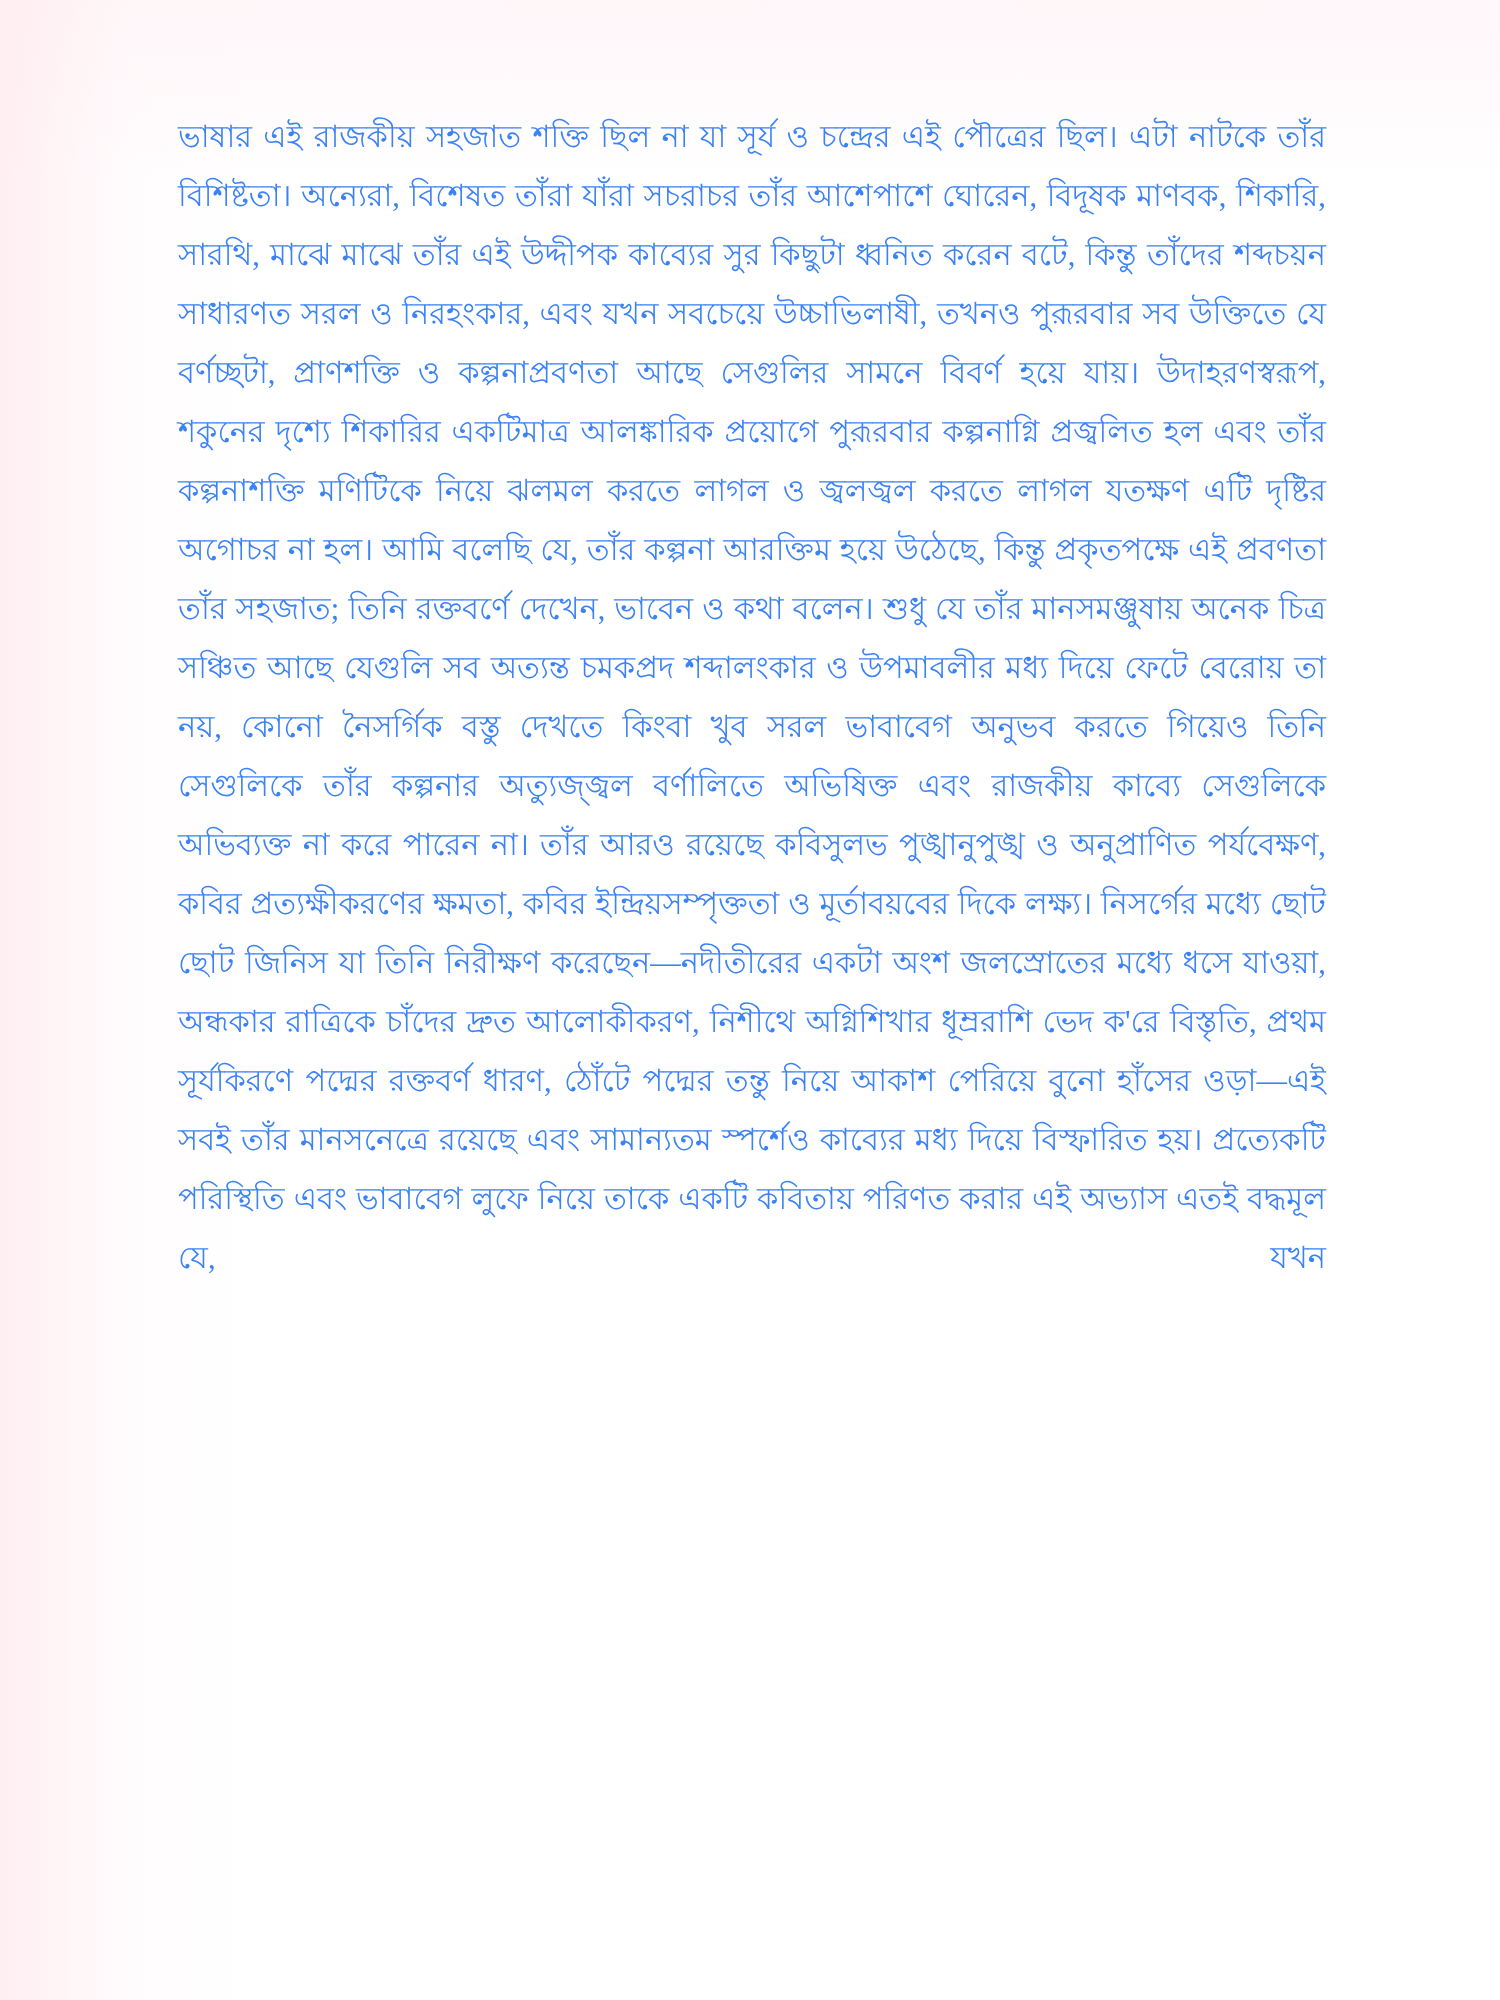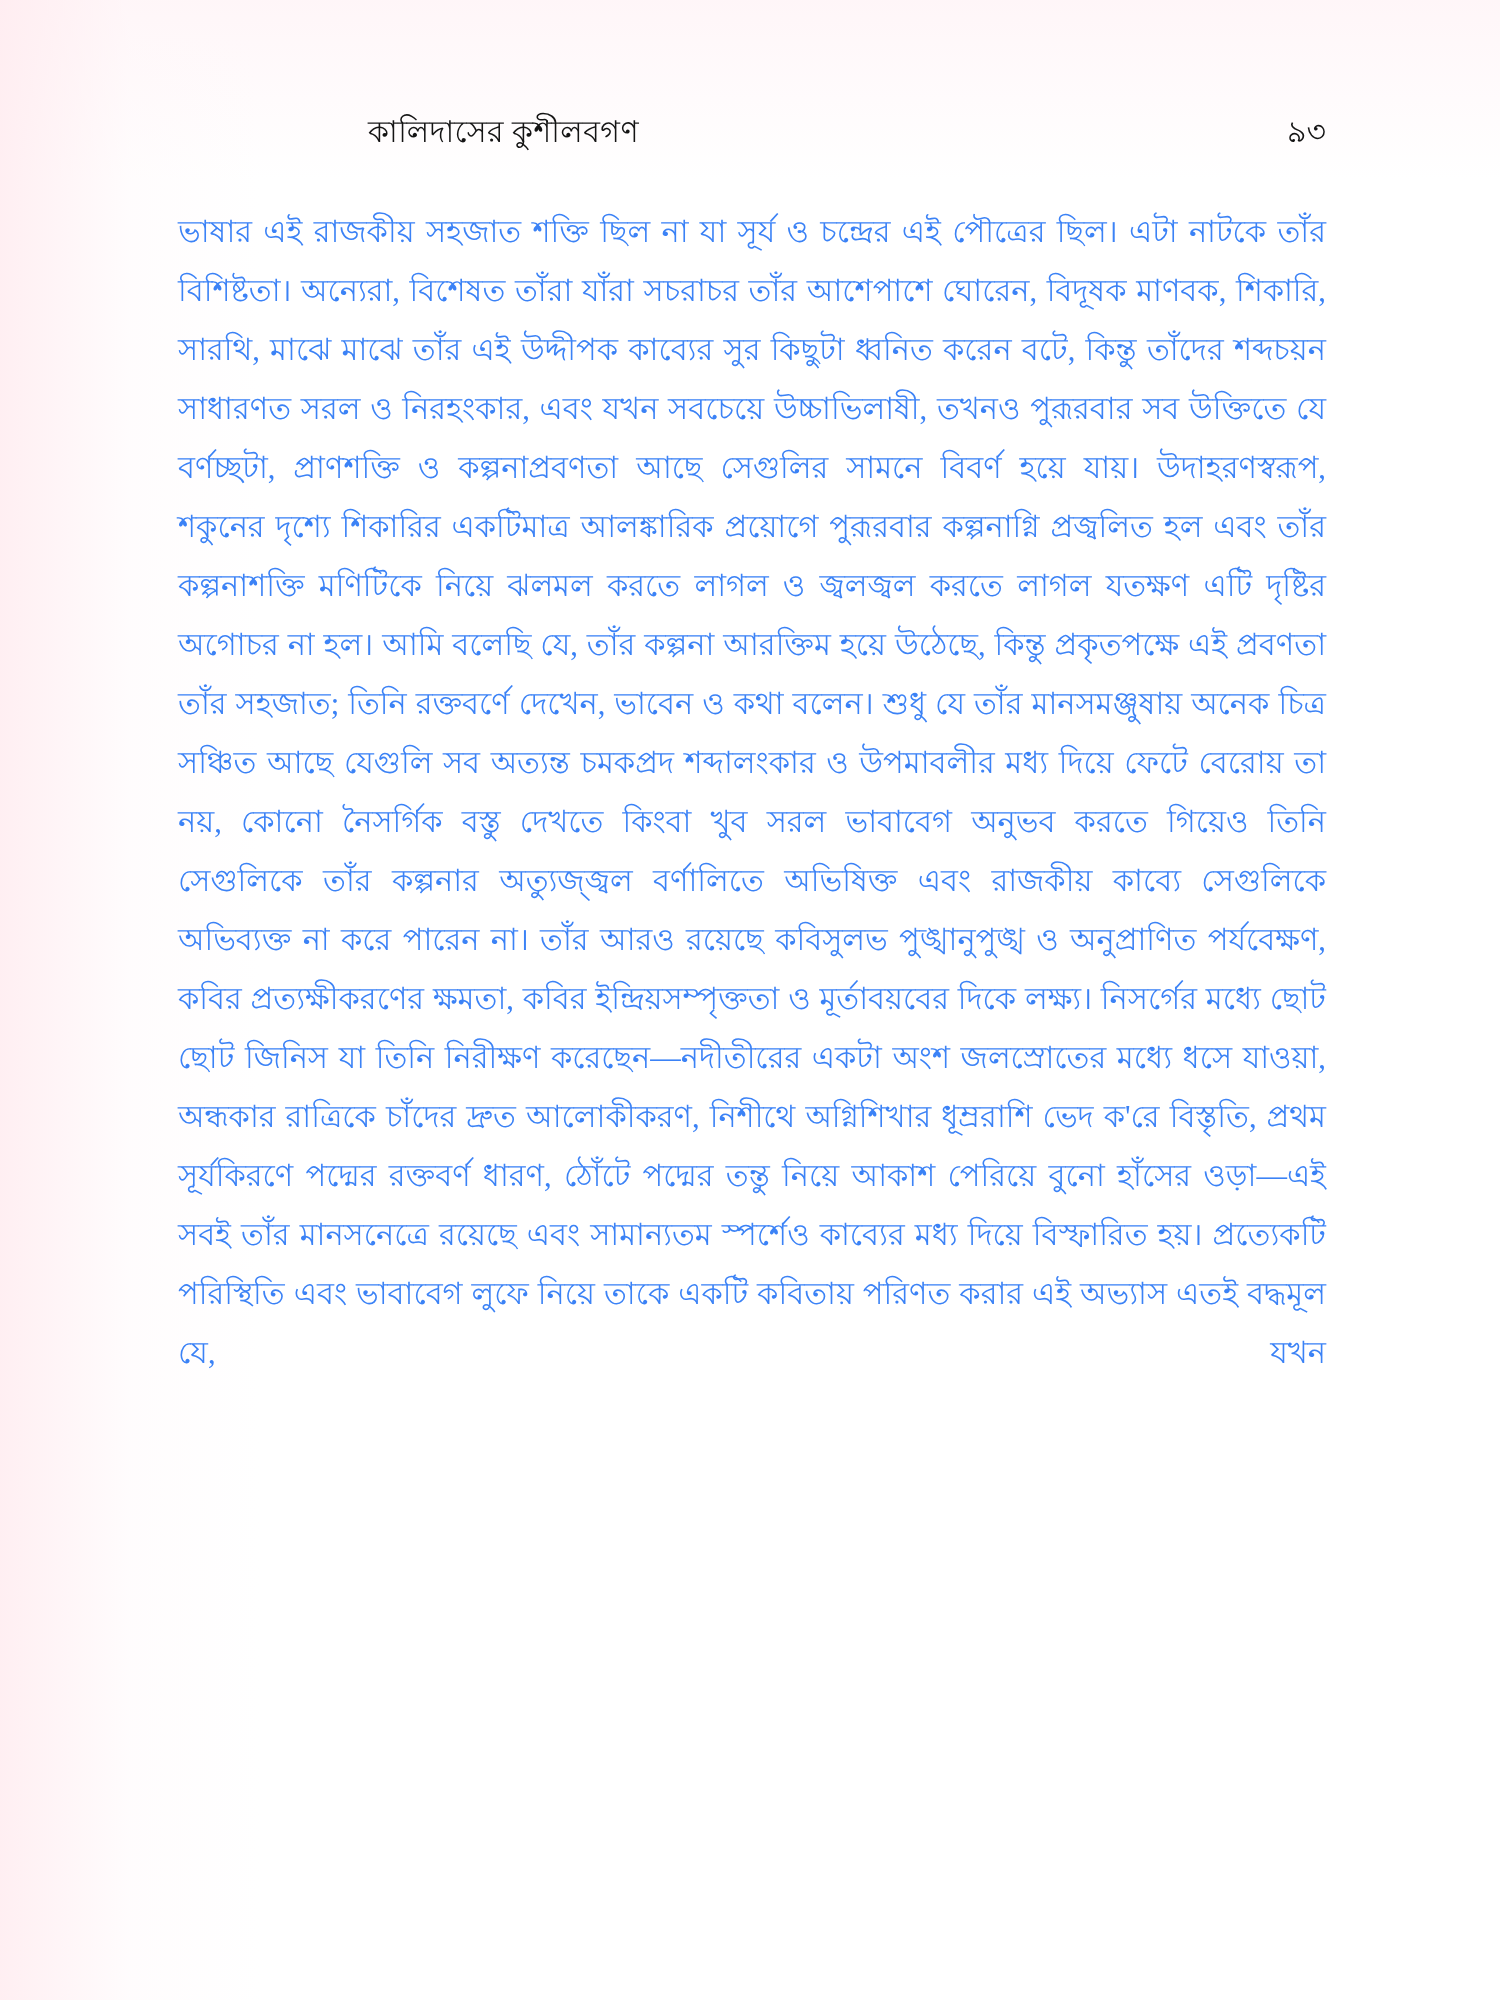--- a/index.html
+++ b/index.html
@@ -74,23 +74,19 @@
   }
 </style>
 </head>
 <body>
 
 <div class="page">
   <div class="scan-tint"></div>
 
   <div class="content">
 
-    <div class="header-row">
-      <div class="running-head">কালিদাসের কুশীলবগণ</div>
-      <div class="page-number">৯৩</div>
-    </div>
 
     <div class="body-text">
       <p class="last">ভাষার এই রাজকীয় সহজাত শক্তি ছিল না যা সূর্য ও চন্দ্রের এই পৌত্রের ছিল। এটা নাটকে তাঁর বিশিষ্টতা। অন্যেরা, বিশেষত তাঁরা যাঁরা সচরাচর তাঁর আশেপাশে ঘোরেন, বিদূষক মাণবক, শিকারি, সারথি, মাঝে মাঝে তাঁর এই উদ্দীপক কাব্যের সুর কিছুটা ধ্বনিত করেন বটে, কিন্তু তাঁদের শব্দচয়ন সাধারণত সরল ও নিরহংকার, এবং যখন সবচেয়ে উচ্চাভিলাষী, তখনও পুরূরবার সব উক্তিতে যে বর্ণচ্ছটা, প্রাণশক্তি ও কল্পনাপ্রবণতা আছে সেগুলির সামনে বিবর্ণ হয়ে যায়। উদাহরণস্বরূপ, শকুনের দৃশ্যে শিকারির একটিমাত্র আলঙ্কারিক প্রয়োগে পুরূরবার কল্পনাগ্নি প্রজ্বলিত হল এবং তাঁর কল্পনাশক্তি মণিটিকে নিয়ে ঝলমল করতে লাগল ও জ্বলজ্বল করতে লাগল যতক্ষণ এটি দৃষ্টির অগোচর না হল। আমি বলেছি যে, তাঁর কল্পনা আরক্তিম হয়ে উঠেছে, কিন্তু প্রকৃতপক্ষে এই প্রবণতা তাঁর সহজাত; তিনি রক্তবর্ণে দেখেন, ভাবেন ও কথা বলেন। শুধু যে তাঁর মানসমঞ্জুষায় অনেক চিত্র সঞ্চিত আছে যেগুলি সব অত্যন্ত চমকপ্রদ শব্দালংকার ও উপমাবলীর মধ্য দিয়ে ফেটে বেরোয় তা নয়, কোনো নৈসর্গিক বস্তু দেখতে কিংবা খুব সরল ভাবাবেগ অনুভব করতে গিয়েও তিনি সেগুলিকে তাঁর কল্পনার অত্যুজ্জ্বল বর্ণালিতে অভিষিক্ত এবং রাজকীয় কাব্যে সেগুলিকে অভিব্যক্ত না করে পারেন না। তাঁর আরও রয়েছে কবিসুলভ পুঙ্খানুপুঙ্খ ও অনুপ্রাণিত পর্যবেক্ষণ, কবির প্রত্যক্ষীকরণের ক্ষমতা, কবির ইন্দ্রিয়সম্পৃক্ততা ও মূর্তাবয়বের দিকে লক্ষ্য। নিসর্গের মধ্যে ছোট ছোট জিনিস যা তিনি নিরীক্ষণ করেছেন—নদীতীরের একটা অংশ জলস্রোতের মধ্যে ধসে যাওয়া, অন্ধকার রাত্রিকে চাঁদের দ্রুত আলোকীকরণ, নিশীথে অগ্নিশিখার ধূম্ররাশি ভেদ ক'রে বিস্তৃতি, প্রথম সূর্যকিরণে পদ্মের রক্তবর্ণ ধারণ, ঠোঁটে পদ্মের তন্তু নিয়ে আকাশ পেরিয়ে বুনো হাঁসের ওড়া—এই সবই তাঁর মানসনেত্রে রয়েছে এবং সামান্যতম স্পর্শেও কাব্যের মধ্য দিয়ে বিস্ফারিত হয়। প্রত্যেকটি পরিস্থিতি এবং ভাবাবেগ লুফে নিয়ে তাকে একটি কবিতায় পরিণত করার এই অভ্যাস এতই বদ্ধমূল যে, যখন</p>
     </div>
 
   </div>
 </div>
 
 </body></html>

